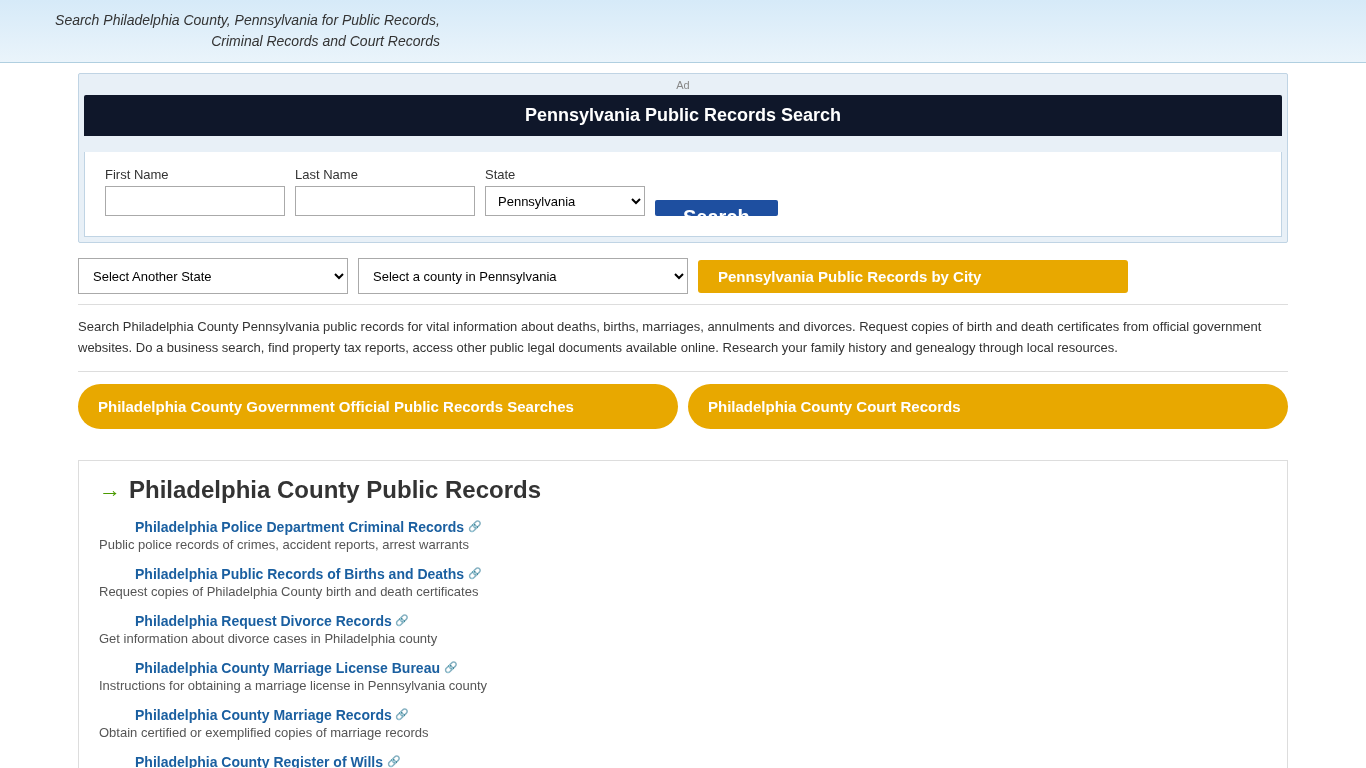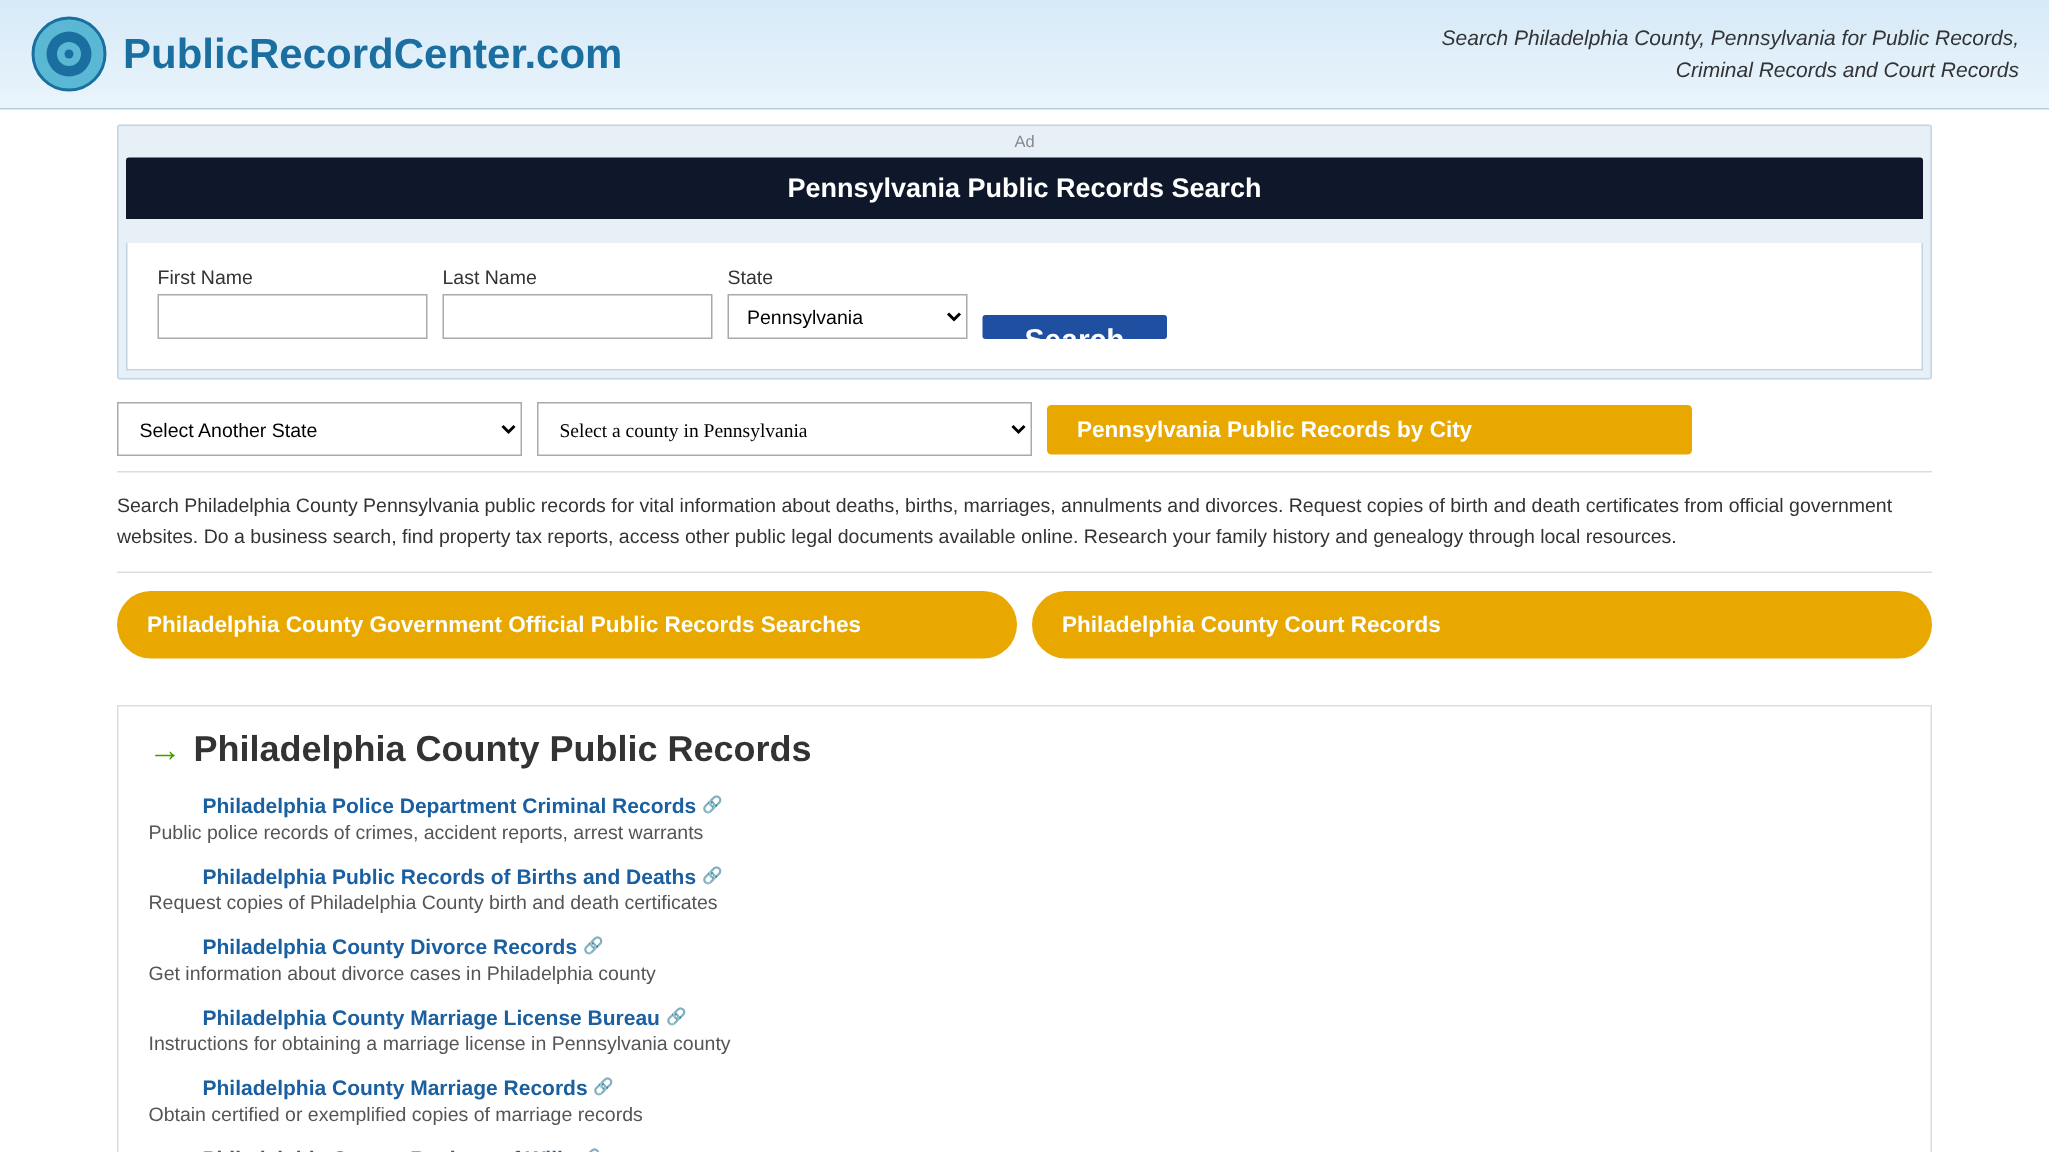--- a/index.html
+++ b/index.html
@@ -123,21 +123,21 @@
       margin: 15px 0 10px 0;
     }
     #dropdowns-row select {
       border: 1px solid #aaa;
       padding: 6px 10px;
       font-size: 13px;
       height: 36px;
       background: #fff;
     }
     #state-select { width: 270px; }
-    #county-select { width: 330px; font-family: Liberation Serif, serif; }
+    #county-select { width: 330px; }
     #city-records-btn {
       background: #e8a800;
       color: #fff;
       border: none;
       padding: 8px 20px;
       font-size: 15px;
       font-weight: bold;
       cursor: pointer;
       border-radius: 3px;
       flex: 1;
@@ -214,29 +214,20 @@
     .record-desc {
       color: #555;
       font-size: 13px;
       margin-top: 2px;
     }
   </style>
 </head>
 <body>
 
 <div id="header">
-  <div id="logo-area">
-    <svg id="logo-icon" viewBox="0 0 52 52" xmlns="http://www.w3.org/2000/svg">
-      <circle cx="26" cy="26" r="24" fill="#5bb8d4" stroke="#1a6fa0" stroke-width="2"></circle>
-      <circle cx="26" cy="26" r="15" fill="#1a6fa0"></circle>
-      <circle cx="26" cy="26" r="8" fill="#5bb8d4"></circle>
-      <circle cx="26" cy="26" r="3" fill="#1a6fa0"></circle>
-    </svg>
-    <span id="site-name">PublicRecordCenter.com</span>
-  </div>
   <div id="header-tagline">Search Philadelphia County, Pennsylvania for Public Records, Criminal Records and Court Records</div>
 </div>
 
 <div id="main">
 
   <div id="ad-search-container">
     <div id="ad-label">Ad</div>
     <div id="search-box">Pennsylvania Public Records Search</div>
     <div id="search-form-inner">
       <div id="search-fields">
@@ -295,21 +286,21 @@
     <div class="record-item">
       <a href="#" class="record-link">
         <span>Philadelphia Public Records of Births and Deaths</span>
         <span class="ext-icon">🔗</span>
       </a>
       <div class="record-desc">Request copies of Philadelphia County birth and death certificates</div>
     </div>
 
     <div class="record-item">
       <a href="#" class="record-link">
-        <span>Philadelphia County Divorce Records</span>
+        <span>Philadelphia Request Divorce Records</span>
         <span class="ext-icon">🔗</span>
       </a>
       <div class="record-desc">Get information about divorce cases in Philadelphia county</div>
     </div>
 
     <div class="record-item">
       <a href="#" class="record-link">
         <span>Philadelphia County Marriage License Bureau</span>
         <span class="ext-icon">🔗</span>
       </a>

